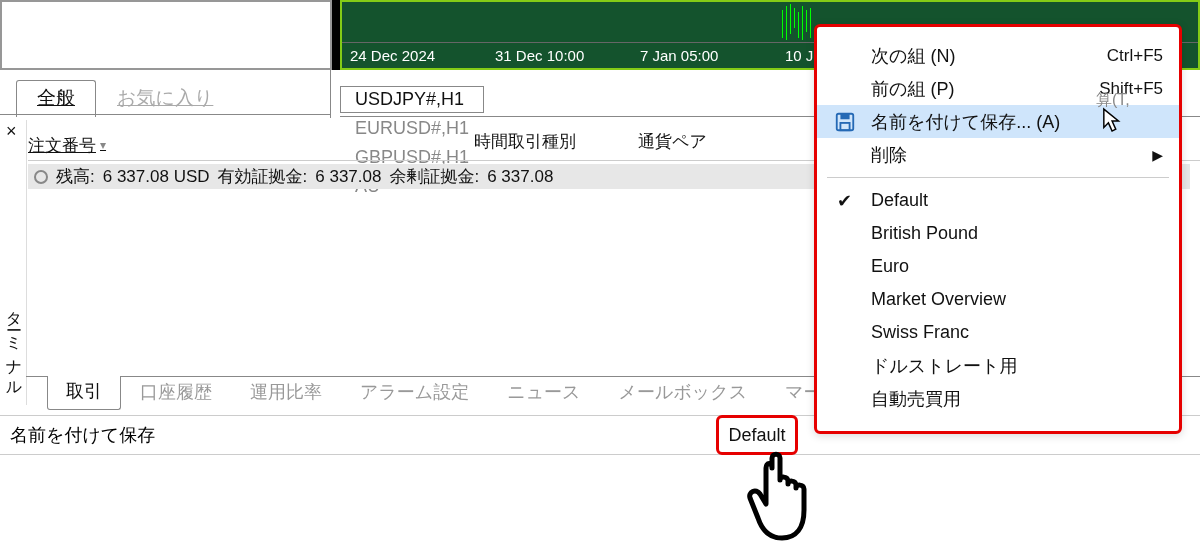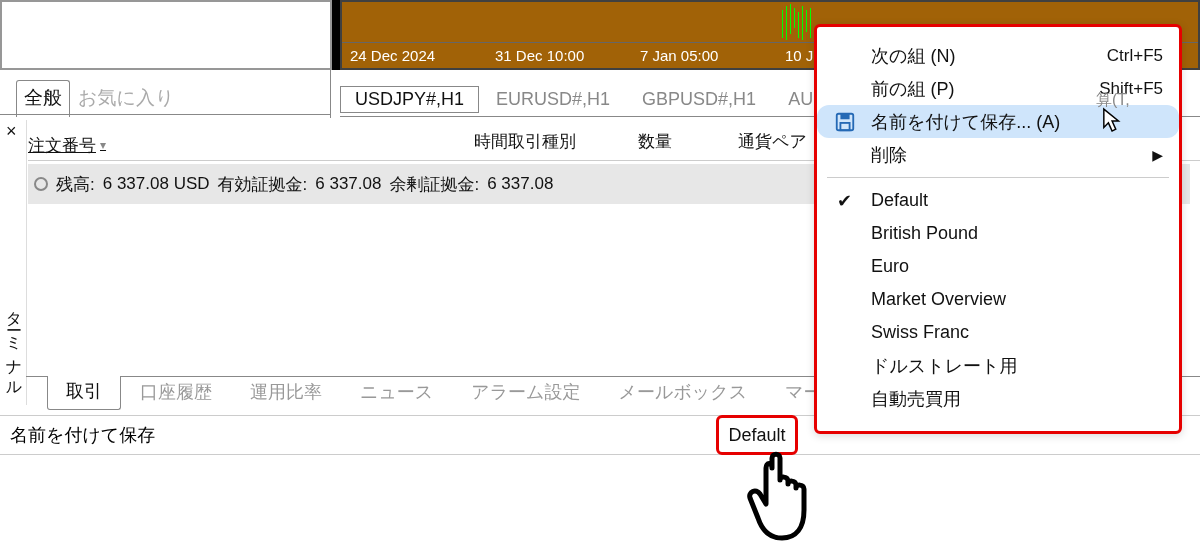--- a/index.html
+++ b/index.html
@@ -1,60 +1,60 @@
 <!DOCTYPE html>
 <html><head>
 <meta charset="utf-8">
 <style>
   * { box-sizing: border-box; }
   html, body { margin: 0; padding: 0; font-family: "Yu Gothic UI", "Meiryo", sans-serif; font-size: 16px; color: #111; }
   #viewport { position: relative; width: 1200px; height: 545px; background: #fff; overflow: hidden; }
 
   
-  #chart-strip { position: absolute; left: 340px; top: 0; right: 0; height: 70px; background: #a16207; border: 2px solid #404040; }
+  #chart-strip { position: absolute; left: 340px; top: 0; right: 0; height: 70px; background: #14532d; border: 2px solid #84cc16; }
   #chart-strip .xaxis { position: absolute; left: 0; right: 0; bottom: 0; height: 26px; border-top: 1px solid #666; display: flex; color: #fff; font-size: 15px; align-items: center; }
   #chart-strip .xaxis span { width: 145px; padding-left: 8px; }
   #chart-strip .bars { position: absolute; left: 440px; top: 2px; width: 80px; height: 38px; }
   #chart-strip .bar { position: absolute; width: 1px; background: #0f0; }
 
   
   #dark-left { position: absolute; left: 330px; top: 0; width: 10px; height: 70px; background: #000; border-left: 2px solid #979797; }
 
   
   #left-top { position: absolute; left: 0; top: 0; width: 330px; height: 70px; background: #fff; border: 2px solid #979797; border-right: none; }
 
   
   #left-tabs { position: absolute; left: 16px; top: 80px; display: flex; gap: 0; align-items: flex-end; font-size: 19px; }
-  #left-tabs .tab { border: 1.5px solid #888; border-bottom: none; padding: 4px 7px 6px; background: #fff; border-radius: 3px 3px 0 0; }
+  #left-tabs .tab { border: 1.5px solid #888; border-bottom: none; padding: 4px 20px 6px; background: #fff; border-radius: 3px 3px 0 0; text-decoration: underline; }
   #left-tabs .tab.inactive { color: #aaa; border-color: transparent; }
   #left-tabs-line { position: absolute; left: 0; top: 114px; width: 330px; border-top: 1.5px solid #888; }
   #vline1 { position: absolute; left: 330px; top: 70px; width: 0; height: 48px; border-left: 1.5px solid #888; }
 
   
-  #chart-tabs { position: absolute; left: 340px; top: 86px; display: flex; gap: 2px; font-size: 18px; }
+  #chart-tabs { position: absolute; left: 340px; top: 86px; display: flex; gap: 2px; font-size: 18px; flex-direction: column; }
   #chart-tabs .ct { border: 1.5px solid transparent; padding: 2px 14px; color: #888; }
   #chart-tabs .ct.active { border-color: #888; color: #111; }
   #chart-tabs-line { position: absolute; left: 340px; top: 116px; right: 0; border-top: 1.5px solid #888; }
 
   
   #close-x { position: absolute; left: 6px; top: 122px; width: 20px; height: 20px; font-size: 18px; line-height: 18px; cursor: pointer; }
 
   
   #col-header { position: absolute; left: 28px; top: 130px; right: 0; height: 30px; font-size: 17px; display: flex; }
   #col-header .c1 { width: 390px; }
   #col-header .c2 { width: 90px; text-align: right; }
   #col-header .c3 { width: 130px; }
   #col-header .c4 { width: 100px; }
   #col-header .c5 { width: 90px; }
   #col-header-line { position: absolute; left: 28px; top: 160px; right: 0; border-top: 1px solid #ccc; }
   #col-header-c1 { display: flex; align-items: center; gap: 4px; text-decoration: underline; }
   #col-header-c1 .sort { font-size: 12px; color: #888; }
 
   
-  #summary-row { position: absolute; left: 28px; top: 164px; right: 10px; height: 40px; background: #e7e7e7; display: flex; align-items: center; font-size: 17px; font-weight: 500; padding-left: 6px; gap: 8px; }
+  #summary-row { position: absolute; left: 28px; top: 164px; right: 10px; height: 25px; background: #e7e7e7; display: flex; align-items: center; font-size: 17px; font-weight: 500; padding-left: 6px; gap: 8px; }
   #summary-row .bullet { width: 14px; height: 14px; border: 2px solid #888; border-radius: 50%; }
 
   
   #terminal-label { position: absolute; left: 3px; top: 300px; writing-mode: vertical-rl; font-size: 16px; letter-spacing: 4px; }
   #terminal-vline { position: absolute; left: 26px; top: 120px; height: 285px; width: 0; border-left: 1px solid #ddd; }
 
   
   #bottom-tabs { position: absolute; left: 38px; top: 376px; display: flex; gap: 0; font-size: 18px; margin-left: 9px; }
   #bottom-tabs .bt { padding: 3px 18px; color: #999; border: 1.5px solid transparent; }
   #bottom-tabs .bt.active { color: #111; border: 1.5px solid #888; border-top: none; border-radius: 0 0 3px 3px; background: #fff; }
@@ -64,21 +64,21 @@
   
   #save-row { position: absolute; left: 0; top: 415px; right: 0; height: 40px; display: flex; align-items: center; border-top: 1px solid #ccc; border-bottom: 1px solid #ccc; padding-left: 8px; font-size: 18px; }
   #save-input { flex: 1; border: none; outline: none; font-size: 18px; height: 100%; background: transparent; }
   #save-default-box { position: absolute; right: 402px; top: 415px; width: 82px; height: 40px; border: 3px solid #e60000; border-radius: 6px; display: flex; align-items: center; justify-content: center; font-size: 18px; background: #fff; }
 
   
   #context-menu { position: absolute; right: 18px; top: 24px; width: 368px; background: #fff; border: 3px solid #e60000; border-radius: 6px; padding: 12px 0 16px 0; box-shadow: 0 2px 8px rgba(0,0,0,.15); }
   #context-menu .row { position: relative; height: 33px; display: flex; align-items: center; padding: 0 16px 0 54px; font-size: 18px; cursor: default; gap: 40px; }
   #context-menu .row .shortcut { margin-left: auto; font-size: 17px; }
   #context-menu .row .icon-slot { position: absolute; left: 12px; width: 32px; display: flex; justify-content: center; }
-  #context-menu .row.highlight { background: #cfe5fb; border-radius: 12px; }
+  #context-menu .row.highlight { background: #cfe5fb; }
   #context-menu .sep { height: 1px; background: #ccc; margin: 6px 10px; }
   #context-menu .row .submenu-arrow { margin-left: auto; font-size: 14px; }
   #context-menu .row .check { position: absolute; left: 20px; }
 
   
   #hand-icon { position: absolute; left: 740px; top: 448px; width: 90px; height: 100px; }
   #cursor-icon { position: absolute; left: 1102px; top: 107px; width: 22px; height: 28px; }
 
   
   .svg-icon { width: 22px; height: 22px; }
@@ -129,21 +129,20 @@
 
   <div id="close-x">×</div>
 
   <div id="col-header">
     <div class="c1" id="col-header-c1">
       <span>注文番号</span>
       <span class="sort">▾</span>
     </div>
     <div class="c2">時間</div>
     <div class="c3">取引種別</div>
-    <div class="c4">数量</div>
     <div class="c5">通貨ペア</div>
   </div>
   <div id="col-header-line"></div>
 
   <div id="summary-row">
     <span class="bullet"></span>
     <span>残高:</span>
     <span>6 337.08 USD</span>
     <span>有効証拠金:</span>
     <span>6 337.08</span>
@@ -152,22 +151,22 @@
   </div>
 
   <div id="terminal-vline"></div>
   <div id="terminal-label">ターミナル</div>
 
   <div id="bottom-line"></div>
   <div id="bottom-tabs">
     <div class="bt active">取引</div>
     <div class="bt">口座履歴</div>
     <div class="bt">運用比率</div>
+    <div class="bt">アラーム設定</div>
     <div class="bt">ニュース</div>
-    <div class="bt">アラーム設定</div>
     <div class="bt">メールボックス</div>
     <div class="bt">
       <span>マーケット</span><span class="badge">122</span>
     </div>
   </div>
 
   <div id="save-row">
     <input id="save-input" value="名前を付けて保存" style="">
   </div>
   <div id="save-default-box">Default</div>

